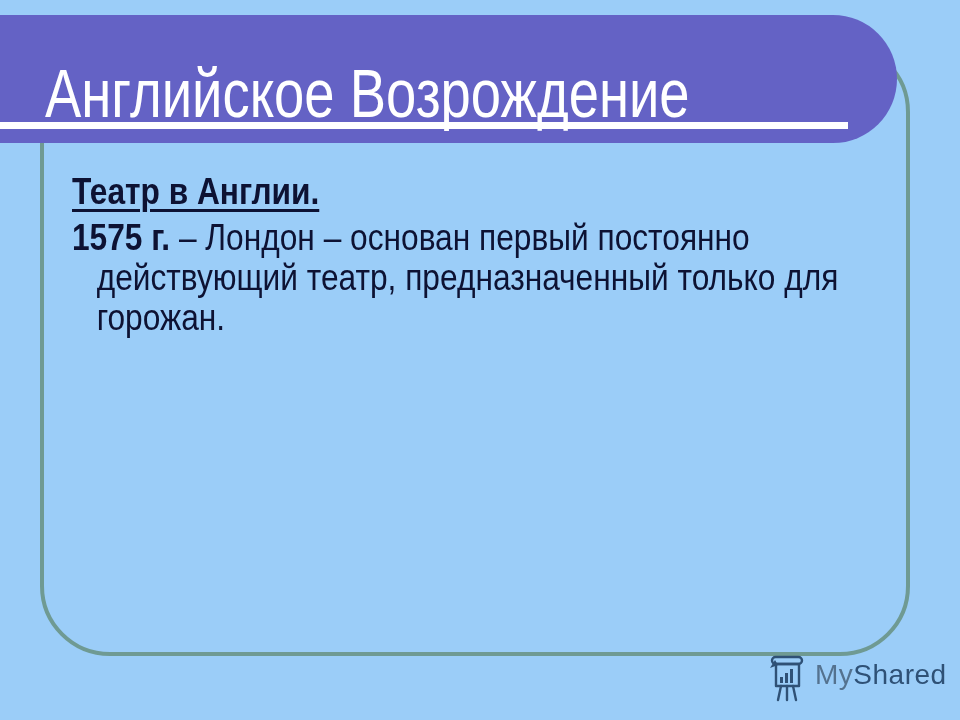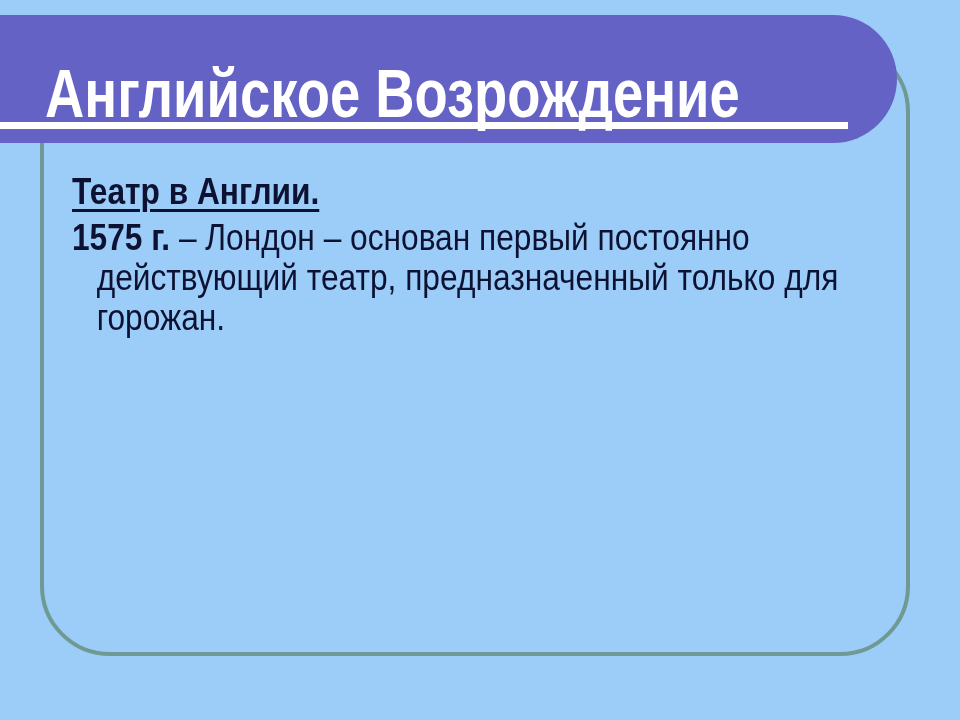--- a/index.html
+++ b/index.html
@@ -32,21 +32,20 @@
   
   .title-bar {
     position: absolute;
     left: 0;
     top: 15px;
     width: 897px;
     height: 128px;
     background: #6462c5;
     border-radius: 0 64px 64px 0;
     z-index: 2;
-    font-weight: bold;
   }
   .title-text {
     position: absolute;
     left: 45px;
     top: 30px;
     font-size: 68px;
     line-height: 96px;
     color: #ffffff;
     white-space: nowrap;
     display: inline-block;
@@ -130,14 +129,33 @@
   </div>
 
   <span class="content-heading">Театр в Англии.</span>
 
   <div class="content-paragraph">
     <div class="para-line"><span class="bold">1575 г.</span><span> – Лондон – основан первый постоянно</span></div>
     <div class="para-line indent">действующий театр, предназначенный только для</div>
     <div class="para-line indent">горожан.</div>
   </div>
 
+  <div class="watermark">
+    <svg class="watermark-icon" width="38" height="50" viewBox="0 0 38 50" fill="none" stroke="#2f5176" stroke-width="2.4" stroke-linecap="round" stroke-linejoin="round">
+
+      <path d="M7 7 L2 15 L10 12 Z" fill="#2f5176" stroke="none"></path>
+
+      <rect x="4" y="4" width="30" height="7" rx="3.5"></rect>
+
+      <rect x="8" y="11" width="23" height="22" fill="none"></rect>
+
+      <rect x="12" y="24" width="3" height="6" fill="#2f5176" stroke="none"></rect>
+      <rect x="17" y="20" width="3" height="10" fill="#2f5176" stroke="none"></rect>
+      <rect x="22" y="16" width="3" height="14" fill="#2f5176" stroke="none"></rect>
+
+      <path d="M13 33 L10 47"></path>
+      <path d="M19 33 L19 47"></path>
+      <path d="M25 33 L28 47"></path>
+    </svg>
+    <span class="watermark-text"><span class="wm-my">My</span><span class="wm-shared">Shared</span></span>
+  </div>
 
 </div>
 
 </body></html>

